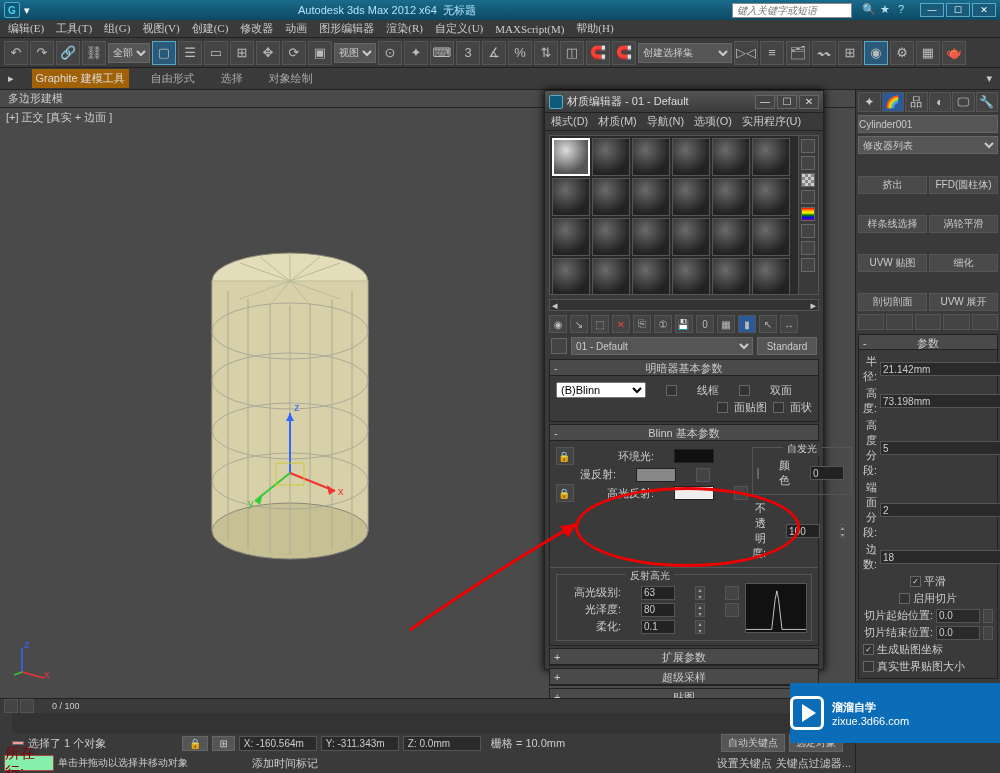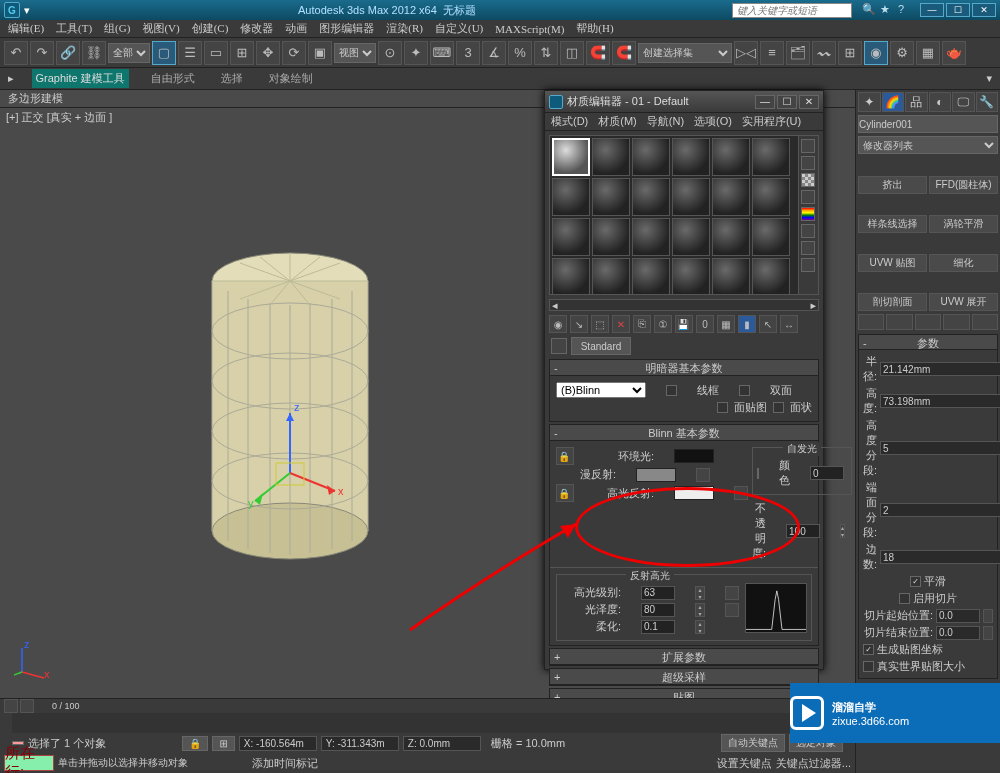--- a/index.html
+++ b/index.html
@@ -21,21 +21,21 @@
 
 
 .toolbar { height: 30px; background: #3a3a3a; display: flex; align-items: center; padding: 2px 4px; gap: 2px; border-bottom: 1px solid #222; }
 .tbtn { width: 24px; height: 24px; background: #444; border: 1px solid #555; display: inline-flex; align-items: center; justify-content: center; color: #bbb; cursor: pointer; font-size: 13px; }
 .tbtn.active { background: #2a5a7a; border-color: #5ac; }
 .toolbar select { background: #555; color: #ccc; border: 1px solid #666; height: 20px; font-size: 10px; }
 
 
 .ribbon { height: 22px; background: #3a3a3a; display: flex; align-items: center; padding: 0 8px; gap: 18px; border-bottom: 1px solid #222; }
 .ribbon .rtab { color: #aaa; cursor: pointer; padding: 2px 4px; }
-.ribbon .rtab.active { color: #ddd; background: #0f766e; }
+.ribbon .rtab.active { color: #ddd; background: #a16207; }
 .subribbon { height: 18px; background: #4a4a4a; padding: 0 8px; color: #ccc; display: flex; align-items: center; border-bottom:1px solid #222; }
 
 
 .viewport-wrap { position: absolute; top: 108px; left: 0; right: 145px; bottom: 75px; background: #4a4a4a; }
 .viewport-label { position: absolute; top: 2px; left: 6px; color: #ccc; font-size: 11px; }
 .viewport-canvas { width: 100%; height: 100%; position: relative; }
 .cylinder-svg { position:absolute; left:200px; top:135px; }
 
 
 .axis-small { position:absolute; left:14px; bottom:18px; }
@@ -355,20 +355,21 @@
     <span class="mbtn">①</span>
     <span class="mbtn">💾</span>
     <span class="mbtn">0</span>
     <span class="mbtn">▦</span>
     <span class="mbtn blue">▮</span>
     <span class="mbtn">↖</span>
     <span class="mbtn">↔</span>
   </div>
   <div class="mat-name-row">
     <span class="dropper"></span>
+    <select class="matname"><option>01 - Default</option></select>
     <button class="stdbtn">Standard</button>
   </div>
 
   <div class="rollout">
     <div class="rollout-head">明暗器基本参数</div>
     <div class="rollout-body">
       <div class="param-row">
         <select style="width:90px"><option>(B)Blinn</option></select>
         <span class="chk"></span>
           <span>线框</span>

